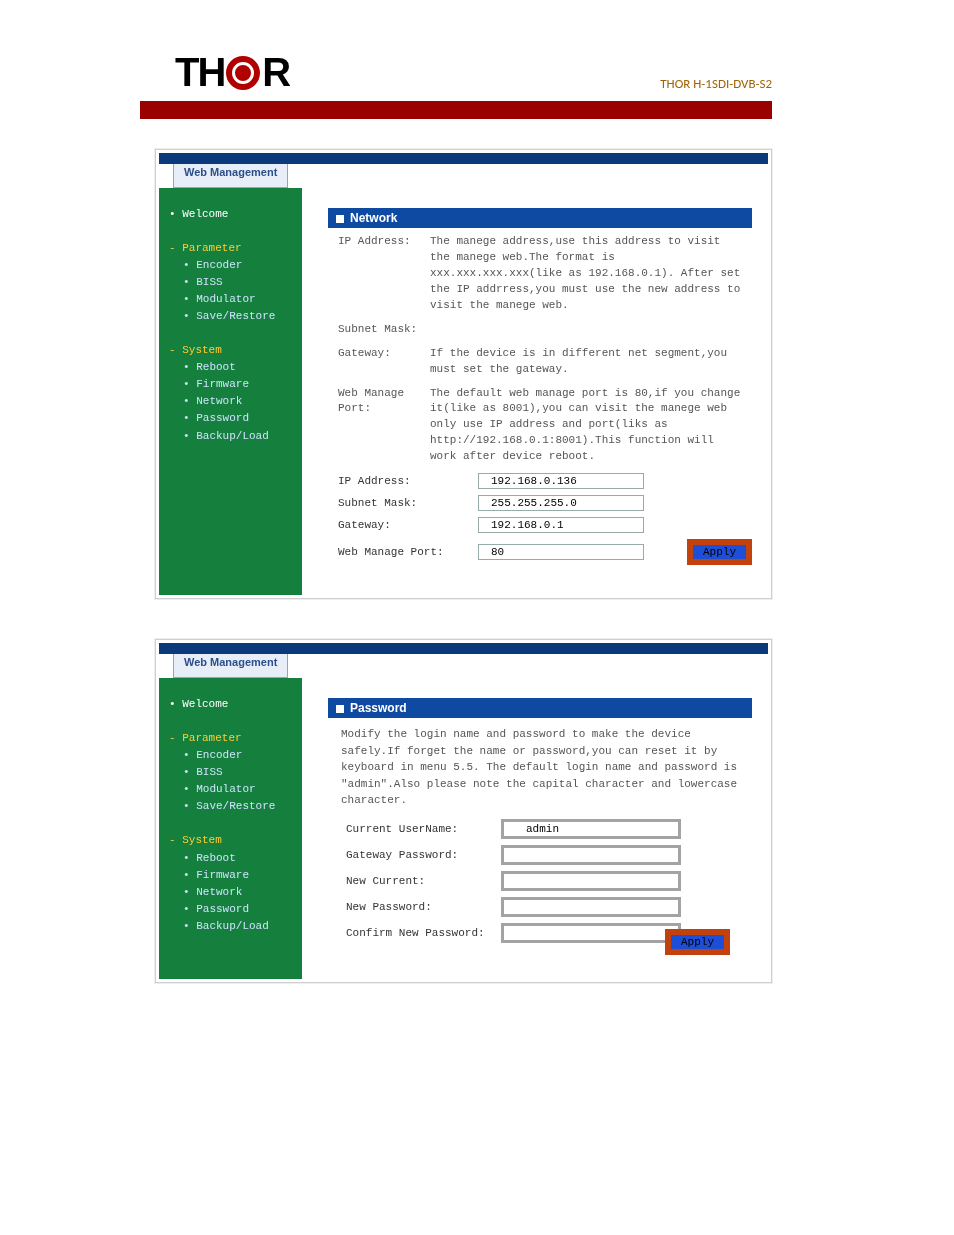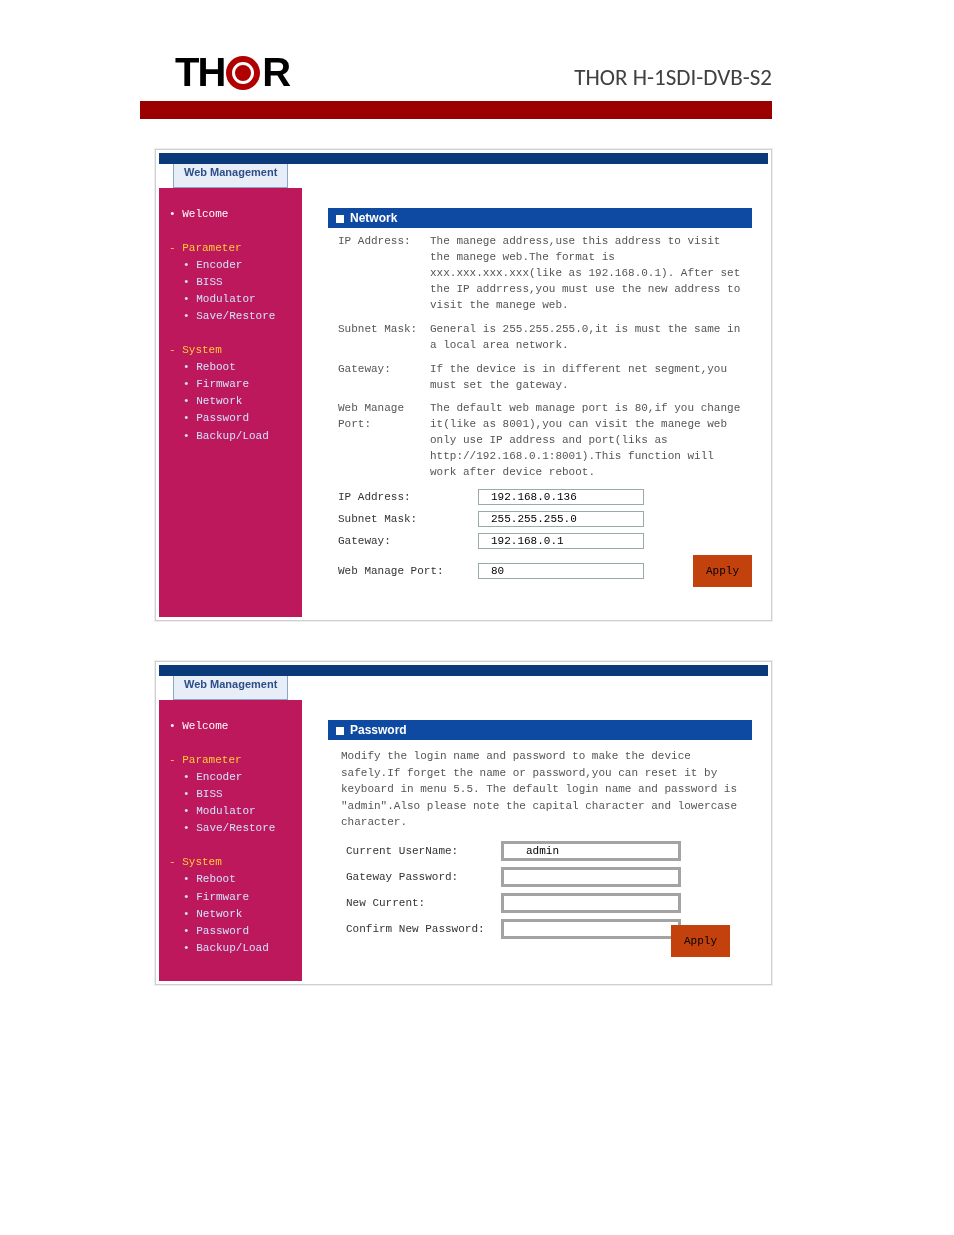--- a/index.html
+++ b/index.html
@@ -40,22 +40,22 @@
   }
   .logo .gear::after {
     content: "";
     position: absolute;
     inset: 6px;
     border: 3px solid #fff;
     border-radius: 50%;
   }
   .product-title {
     font-family: Calibri, Arial, sans-serif;
-    font-size: 23px;
-    color: #404040;
+    font-size: 13px;
+    color: #a16207;
     padding-bottom: 4px;
   }
   .red-bar {
     height: 18px;
     background: #9a0000;
     margin: 0 120px 0 140px;
   }
 
   
   .shot {
@@ -84,21 +84,21 @@
     margin-left: 14px;
     font: bold 11px Arial;
     color: #2c4e8a;
   }
   .shot-body {
     display: flex;
     align-items: stretch;
   }
   .sidebar {
     width: 125px;
-    background: #be185d;
+    background: #15803d;
     color: #d6e4ff;
     padding: 18px 8px 14px 10px;
     font: 11px "Courier New", monospace;
     line-height: 1.55;
   }
   .sidebar .lvl0 { color: #ffffff; }
   .sidebar .lvl0y { color: #ffcc33; margin-top: 17px; }
   .sidebar .lvl1 { color: #cfe3ff; margin-left: 14px; }
   .sidebar .dot::before { content: "• "; }
   .sidebar .dash::before { content: "- "; }
@@ -134,23 +134,23 @@
   }
   .form-row .lab { width: 140px; flex: 0 0 140px; }
   .form-row input[type=text] {
     font: 11px "Courier New", monospace;
     padding: 1px 12px;
     width: 140px;
     border: 1px solid #9aa;
   }
   .apply-btn {
     font: 11px "Courier New", monospace;
-    padding: 7px 10px;
-    border: 3px solid #c2410c;
-    background: #c2410c;
+    padding: 1px 10px;
+    border: 6px solid #c2410c;
+    background: #1d4ed8;
     cursor: pointer;
   }
   
   .desc-block {
     margin: 8px 10px 10px 13px;
     color: #555;
     line-height: 1.5;
   }
   .pform-row {
     display: flex;
@@ -209,21 +209,20 @@
           <div class="panel-title-bar">
             <span class="sq"></span><span>Network</span>
           </div>
 
           <div class="desc-row">
             <div class="lab">IP Address:</div>
             <div class="txt">The manege address,use this address to visit the manege web.The format is xxx.xxx.xxx.xxx(like as 192.168.0.1). After set the IP addrress,you must use the new address to visit the manege web.</div>
           </div>
           <div class="desc-row">
             <div class="lab">Subnet Mask:</div>
-            <div class="txt">General is 255.255.255.0,it is must the same in a local area network.</div>
           </div>
           <div class="desc-row">
             <div class="lab">Gateway:</div>
             <div class="txt">If the device is in different net segment,you must set the gateway.</div>
           </div>
           <div class="desc-row">
             <div class="lab">Web Manage Port:</div>
             <div class="txt">The default web manage port is 80,if you change it(like as 8001),you can visit the manege web only use IP address and port(liks as http://192.168.0.1:8001).This function will work after device reboot.</div>
           </div>
 
@@ -281,20 +280,24 @@
           </div>
           <div class="pform-row">
             <div class="lab">Gateway Password:</div>
             <input type="text" style="">
           </div>
           <div class="pform-row">
             <div class="lab">New Current:</div>
             <input type="text" style="">
           </div>
           <div class="pform-row">
+            <div class="lab">New Password:</div>
+            <input type="text" style="">
+          </div>
+          <div class="pform-row">
             <div class="lab">Confirm New Password:</div>
             <input type="text" style="">
           </div>
           <div class="pform-apply">
             <button class="apply-btn">Apply</button>
           </div>
         </div>
       </div>
     </div>
   </div>

